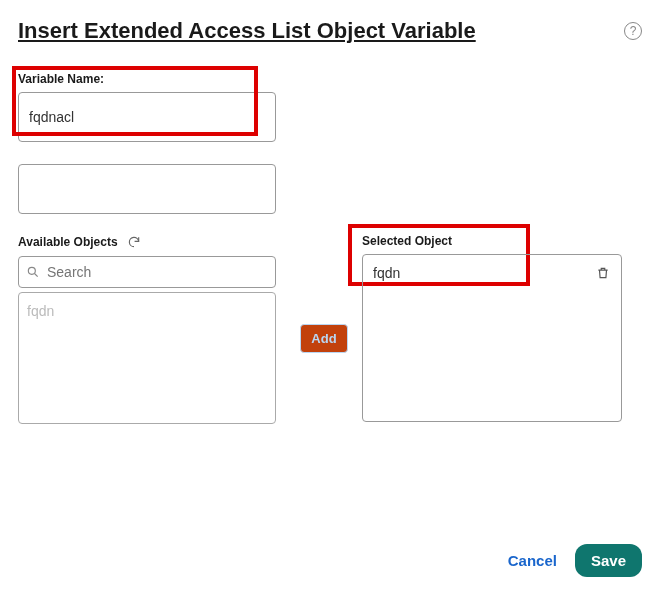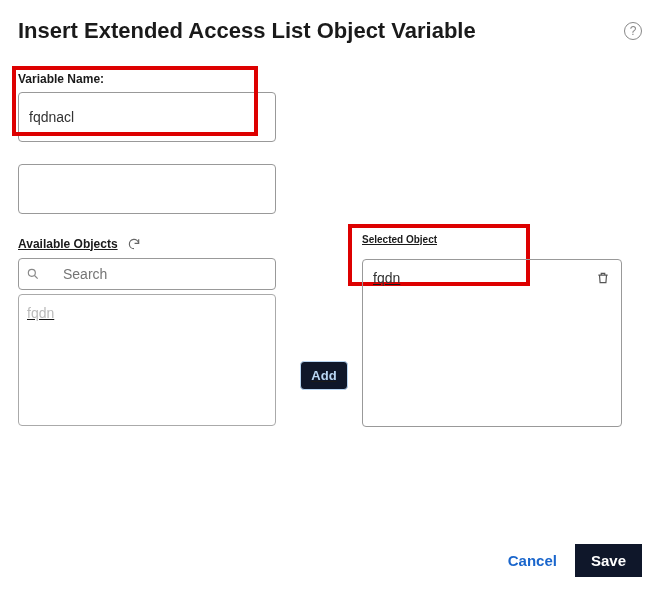--- a/index.html
+++ b/index.html
@@ -15,20 +15,21 @@
     .header-row {
       display: flex;
       justify-content: space-between;
       align-items: center;
       margin-bottom: 28px;
     }
     .page-title {
       font-size: 22px;
       font-weight: 700;
       color: #1a1a1a;
+      text-decoration: underline;
     }
     .help-icon {
       width: 18px; height: 18px;
       border: 1.5px solid #888;
       border-radius: 50%;
       display:flex; align-items:center; justify-content:center;
       font-size: 12px; color:#888;
       cursor:pointer;
     }
     .field-label {
@@ -51,22 +52,21 @@
     .highlight-red {
       position:absolute;
       border: 4px solid #d00;
       pointer-events:none;
     }
     .hl1 { left:-6px; top:-6px; width:246px; height:70px; }
 
     .cols {
       display:flex;
       gap: 8px;
-      align-items:center;
-      text-decoration:underline;
+      align-items:flex-start;
     }
     .col-left { width: 268px; position:relative;}
     .col-mid { width: 60px; display:flex; align-items:center; justify-content:center; padding-top:90px;}
     .col-right { width: 270px; position:relative;}
 
     .avail-header { display:flex; align-items:center; gap:8px; margin-bottom:6px;}
     .reload-icon {
       width:16px; height:16px;
       cursor:pointer;
       display:inline-flex; align-items:center; justify-content:center;
@@ -78,43 +78,43 @@
       width: 258px;
       margin-bottom:4px;
     }
     .search-wrap svg {
       position:absolute; left:8px; top:50%; transform:translateY(-50%);
       width:14px; height:14px; stroke:#888; fill:none;
     }
     .search-input {
       width:100%; height:32px;
       border:1px solid #999; border-radius:4px;
-      padding:6px 10px 6px 44px;
+      padding:6px 10px 6px 28px;
       font-size:14px;
     }
     .list-box {
       width:258px; height:132px;
       border:1px solid #aaa; border-radius:4px;
       padding:8px;
       font-size:14px;
       color:#bbb;
     }
     .list-item {
       padding:2px 0;
     }
 
     .add-btn {
-      border:1px solid #b9d6f3; background:#0f172a;
+      border:1px solid #b9d6f3; background:#c2410c;
       color:#b9d6f3; font-weight:600;
       border-radius:4px; padding:6px 10px;
       font-size:13px;
       cursor:default;
     }
 
-    .selected-label { font-size:10px; font-weight:700; margin-bottom:14px; }
+    .selected-label { font-size:12px; font-weight:700; margin-bottom:6px; }
     .selected-box {
       width:260px; height:168px;
       border:1px solid #999; border-radius:4px;
       padding:10px 10px;
       color:#333;
       font-size:14px;
       position:relative;
     }
     .selected-item {
       display:flex; justify-content:space-between; align-items:center;
@@ -129,22 +129,22 @@
 
     .footer {
       position:absolute; right:18px; bottom:20px;
       display:flex; gap:18px; align-items:center;
     }
     .cancel-btn {
       color:#1a66cc; font-weight:700; font-size:15px;
       background:none; border:none; cursor:pointer;
     }
     .save-btn {
-      background:#0f172a; color:#fff; font-weight:700;
-      font-size:15px; border:none; border-radius:0;
+      background:#0f766e; color:#fff; font-weight:700;
+      font-size:15px; border:none; border-radius:12px;
       padding:8px 16px; cursor:pointer;
     }
   </style>
 </head>
 <body>
 
 <div class="header-row">
   <h1 class="page-title">Insert Extended Access List Object Variable</h1>
   <div class="help-icon">?</div>
 </div>

